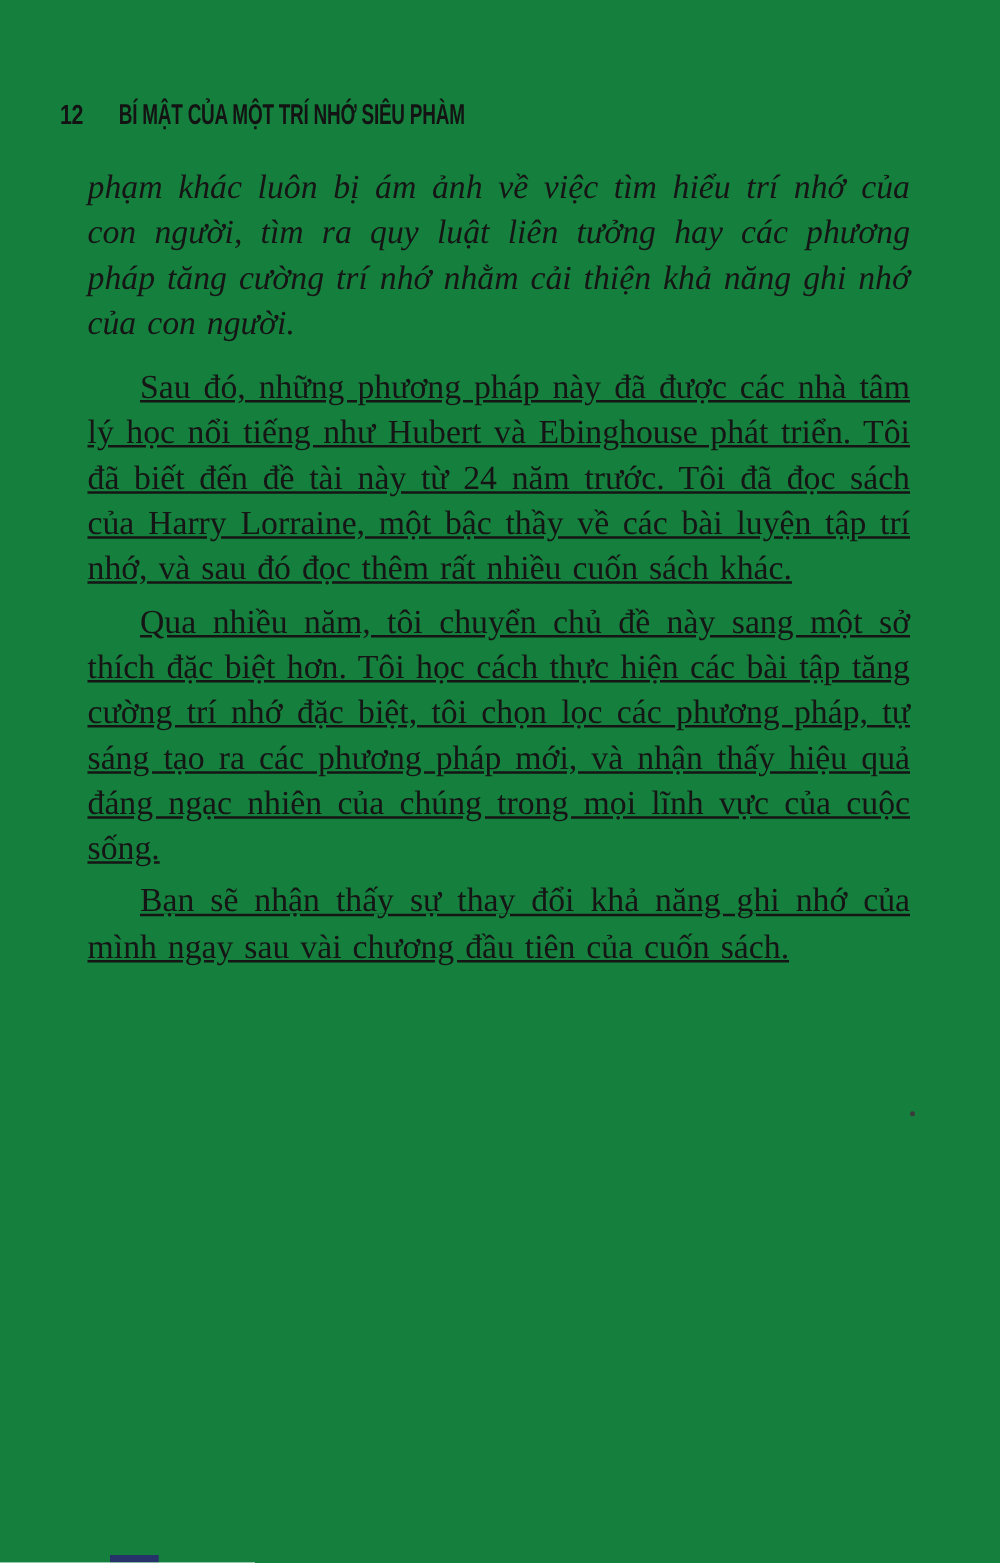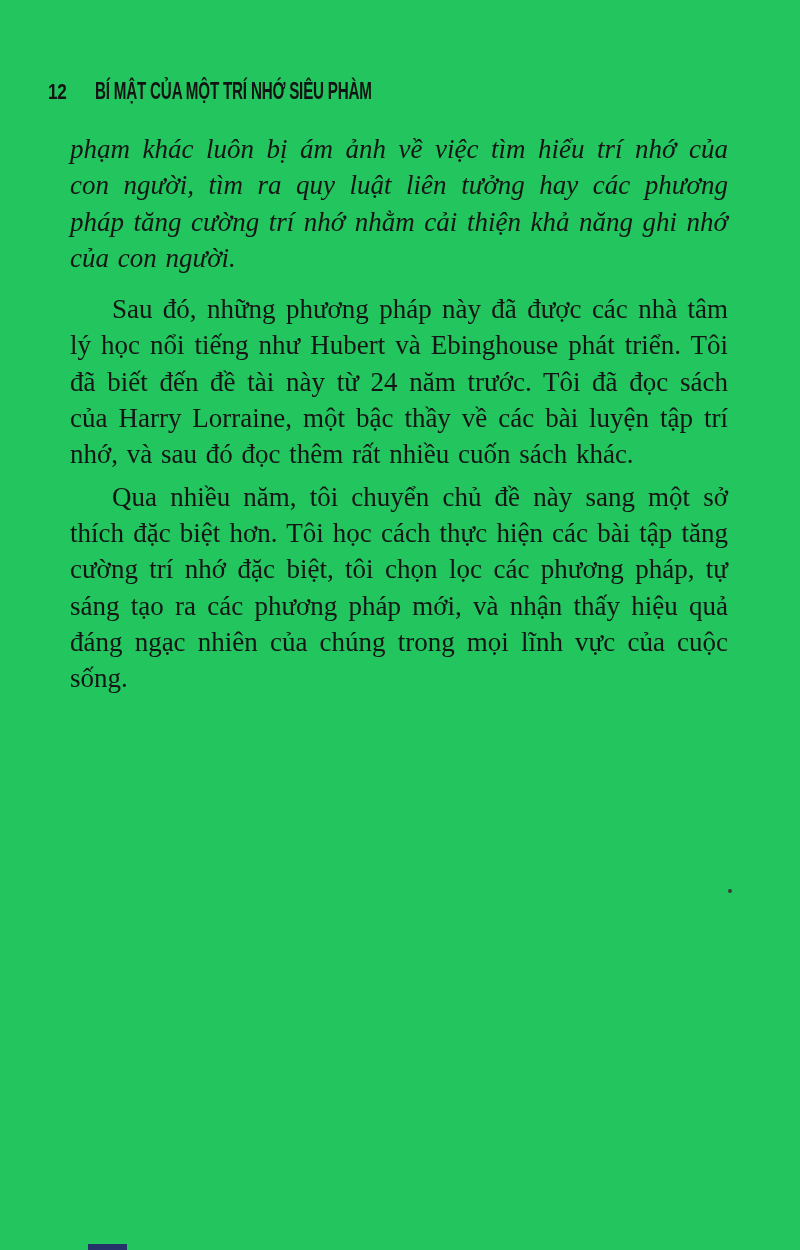--- a/index.html
+++ b/index.html
@@ -4,21 +4,21 @@
 <style>
   html, body {
     margin: 0;
     padding: 0;
     background: #ffffff;
   }
   .page {
     position: relative;
     width: 800px;
     height: 1250px;
-    background: #22c55e;
+    background: #15803d;
     overflow: hidden;
     font-family: "Liberation Serif", serif;
   }
   
   .header {
     position: absolute;
     top: 78px;
     left: 48px;
     display: flex;
     align-items: baseline;
@@ -58,20 +58,21 @@
     line-height: 36.3px;
     text-align: justify;
     word-spacing: 2px;
   }
   .body-text p.first {
     margin-bottom: 15px;
     font-style: italic;
   }
   .body-text p.indent {
     text-indent: 42px;
+    text-decoration: underline;
   }
   
   .dot-artifact {
     position: absolute;
     left: 728px;
     top: 889px;
     width: 4px;
     height: 4px;
     border-radius: 50%;
     background: #3a3a3a;
@@ -92,18 +93,19 @@
 
   <header class="header">
     <span class="page-num">12</span>
     <span class="running-title">BÍ MẬT CỦA MỘT TRÍ NHỚ SIÊU PHÀM</span>
   </header>
 
   <main class="body-text">
     <p class="first">phạm khác luôn bị ám ảnh về việc tìm hiểu trí nhớ của con người, tìm ra quy luật liên tưởng hay các phương pháp tăng cường trí nhớ nhằm cải thiện khả năng ghi nhớ của con người.</p>
     <p class="indent">Sau đó, những phương pháp này đã được các nhà tâm lý học nổi tiếng như Hubert và Ebinghouse phát triển. Tôi đã biết đến đề tài này từ 24 năm trước. Tôi đã đọc sách của Harry Lorraine, một bậc thầy về các bài luyện tập trí nhớ, và sau đó đọc thêm rất nhiều cuốn sách khác.</p>
     <p class="indent">Qua nhiều năm, tôi chuyển chủ đề này sang một sở thích đặc biệt hơn. Tôi học cách thực hiện các bài tập tăng cường trí nhớ đặc biệt, tôi chọn lọc các phương pháp, tự sáng tạo ra các phương pháp mới, và nhận thấy hiệu quả đáng ngạc nhiên của chúng trong mọi lĩnh vực của cuộc sống.</p>
+    <p class="indent">Bạn sẽ nhận thấy sự thay đổi khả năng ghi nhớ của mình ngay sau vài chương đầu tiên của cuốn sách.</p>
   </main>
 
   <span class="dot-artifact"></span>
   <div class="bar-artifact"></div>
 
 </div>
 
 </body></html>

